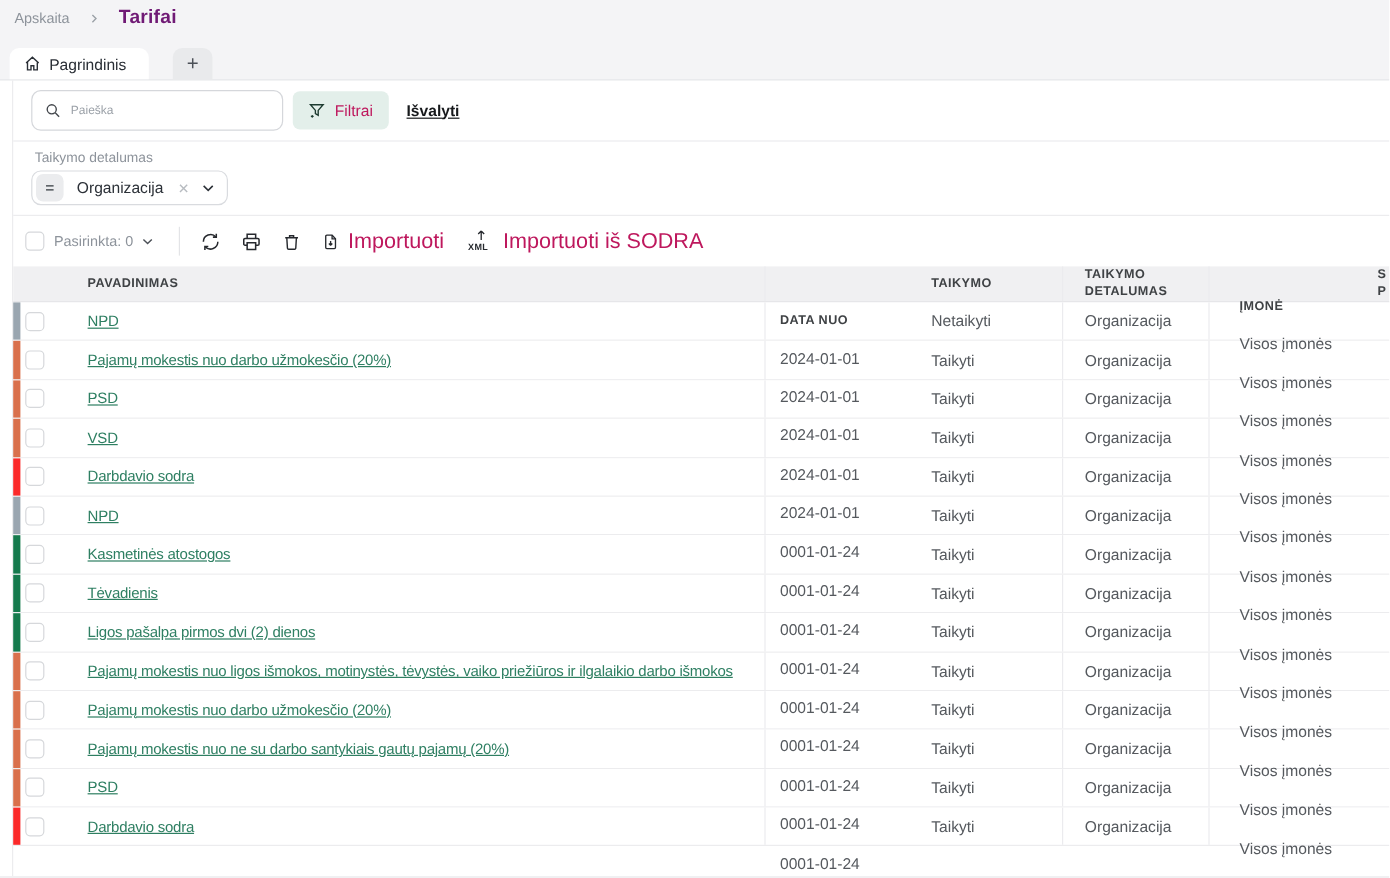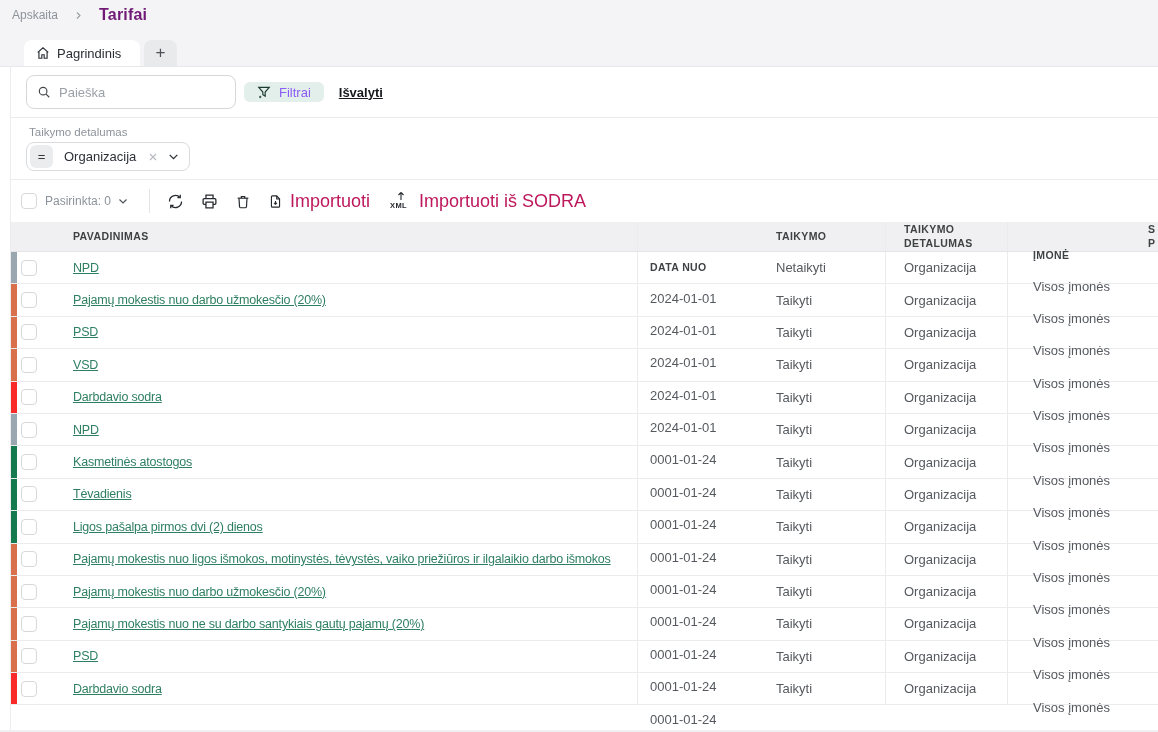--- a/index.html
+++ b/index.html
@@ -6,42 +6,42 @@
   body { font-family:"Liberation Sans", sans-serif; background:#fff; }
   .app { position:relative; width:1158px; height:732px; background:#fff; overflow:hidden; }
 
   
   .topbar { position:absolute; top:0; left:0; width:100%; height:67px;
             background:#f4f4f6; border-bottom:1px solid #e7e8ea; }
   .breadcrumb { position:absolute; top:6px; left:12px; display:flex; align-items:center; gap:16px; }
   .crumb-parent { font-size:12px; color:#8d939b; }
   .crumb-sep { display:flex; align-items:center; color:#9aa0a6; }
   .crumb-current { font-size:16px; font-weight:bold; color:#701a75; letter-spacing:.2px; }
-  .tabs { position:absolute; bottom:0; left:24px; display:flex; gap:4px; }
+  .tabs { position:absolute; bottom:0; left:8px; display:flex; gap:20px; }
   .tab { height:26px; display:flex; align-items:center; border-radius:8px 8px 0 0; cursor:pointer; }
   .tab.active { background:#fff; padding:0 12px; gap:7px; width:116px; }
   .tab-label { font-size:13px; color:#2a2f36; }
   .dot { width:8px; height:8px; border-radius:50%; background:#22b060; transform:translateY(-4px); margin-left:6px; }
   .tab.add { background:#e9eaec; width:33px; justify-content:center;
              font-size:17px; color:#4c5158; }
 
   
   .panel { position:absolute; top:67px; left:10px; right:0; bottom:0;
            border-left:1px solid #ececee; }
 
   
   .search-row { height:51px; display:flex; align-items:center; padding-left:15px;
                 border-bottom:1px solid #ececee; }
   .search-box { width:210px; height:34px; border:1px solid #d5d7db; border-radius:8px;
                 background:#fff; display:flex; align-items:center; padding:0 10px; gap:8px; }
-  .search-box input { border:none; outline:none; flex:1; font-size:13px; color:#2a2f36;
+  .search-box input { border:none; outline:none; flex:1; font-size:10px; color:#2a2f36;
                       font-family:"Liberation Sans", sans-serif; background:transparent; min-width:0; }
   .search-box input::placeholder { color:#9ba1a8; }
-  .btn-filtrai { margin-left:8px; height:20px; padding:0 13px; border:none; border-radius:6px;
-                 background:#e3efea; color:#8b5cf6; font-size:13px; display:flex; align-items:center;
+  .btn-filtrai { margin-left:8px; height:32px; padding:0 13px; border:none; border-radius:6px;
+                 background:#e3efea; color:#be185d; font-size:13px; display:flex; align-items:center;
                  gap:8px; cursor:pointer; font-family:"Liberation Sans", sans-serif; }
   .link-clear { margin-left:15px; font-size:13px; font-weight:bold; color:#17191c;
                 text-decoration:underline; cursor:pointer; }
 
   
   .filter-row { height:62px; border-bottom:1px solid #ececee; position:relative; }
   .filter-label { position:absolute; top:8px; left:18px; font-size:11.5px; color:#8d939b; }
   .filter-chip { position:absolute; top:24px; left:15px; height:29px; display:flex; align-items:center;
                  border:1px solid #d9dbdf; border-radius:8px; background:#fff; padding:0 9px 0 3px; gap:8px; }
   .op-box { width:23px; height:23px; background:#ebecee; border-radius:6px; display:flex;

